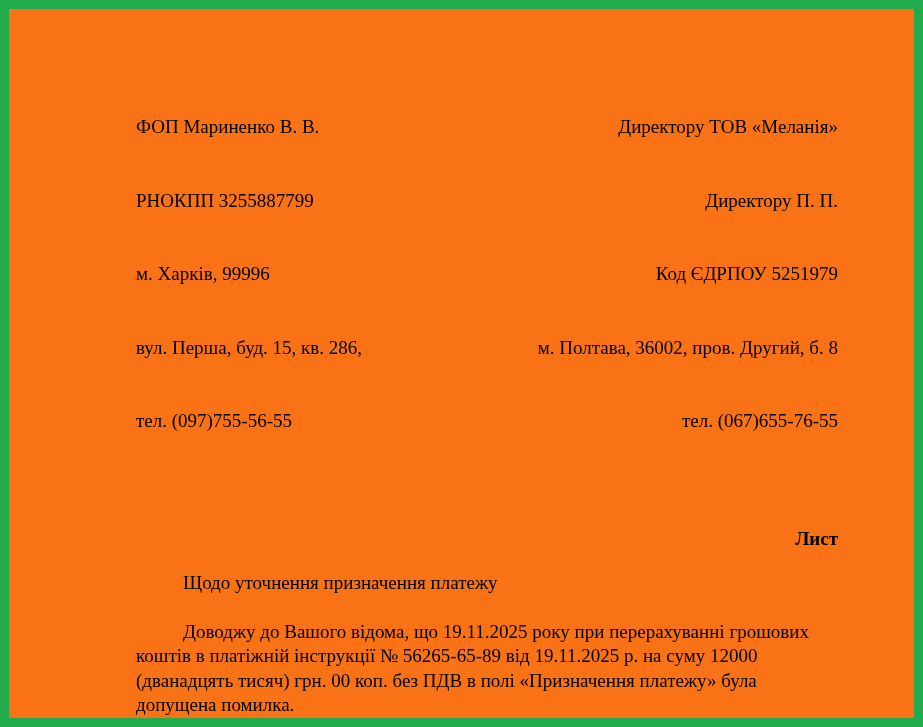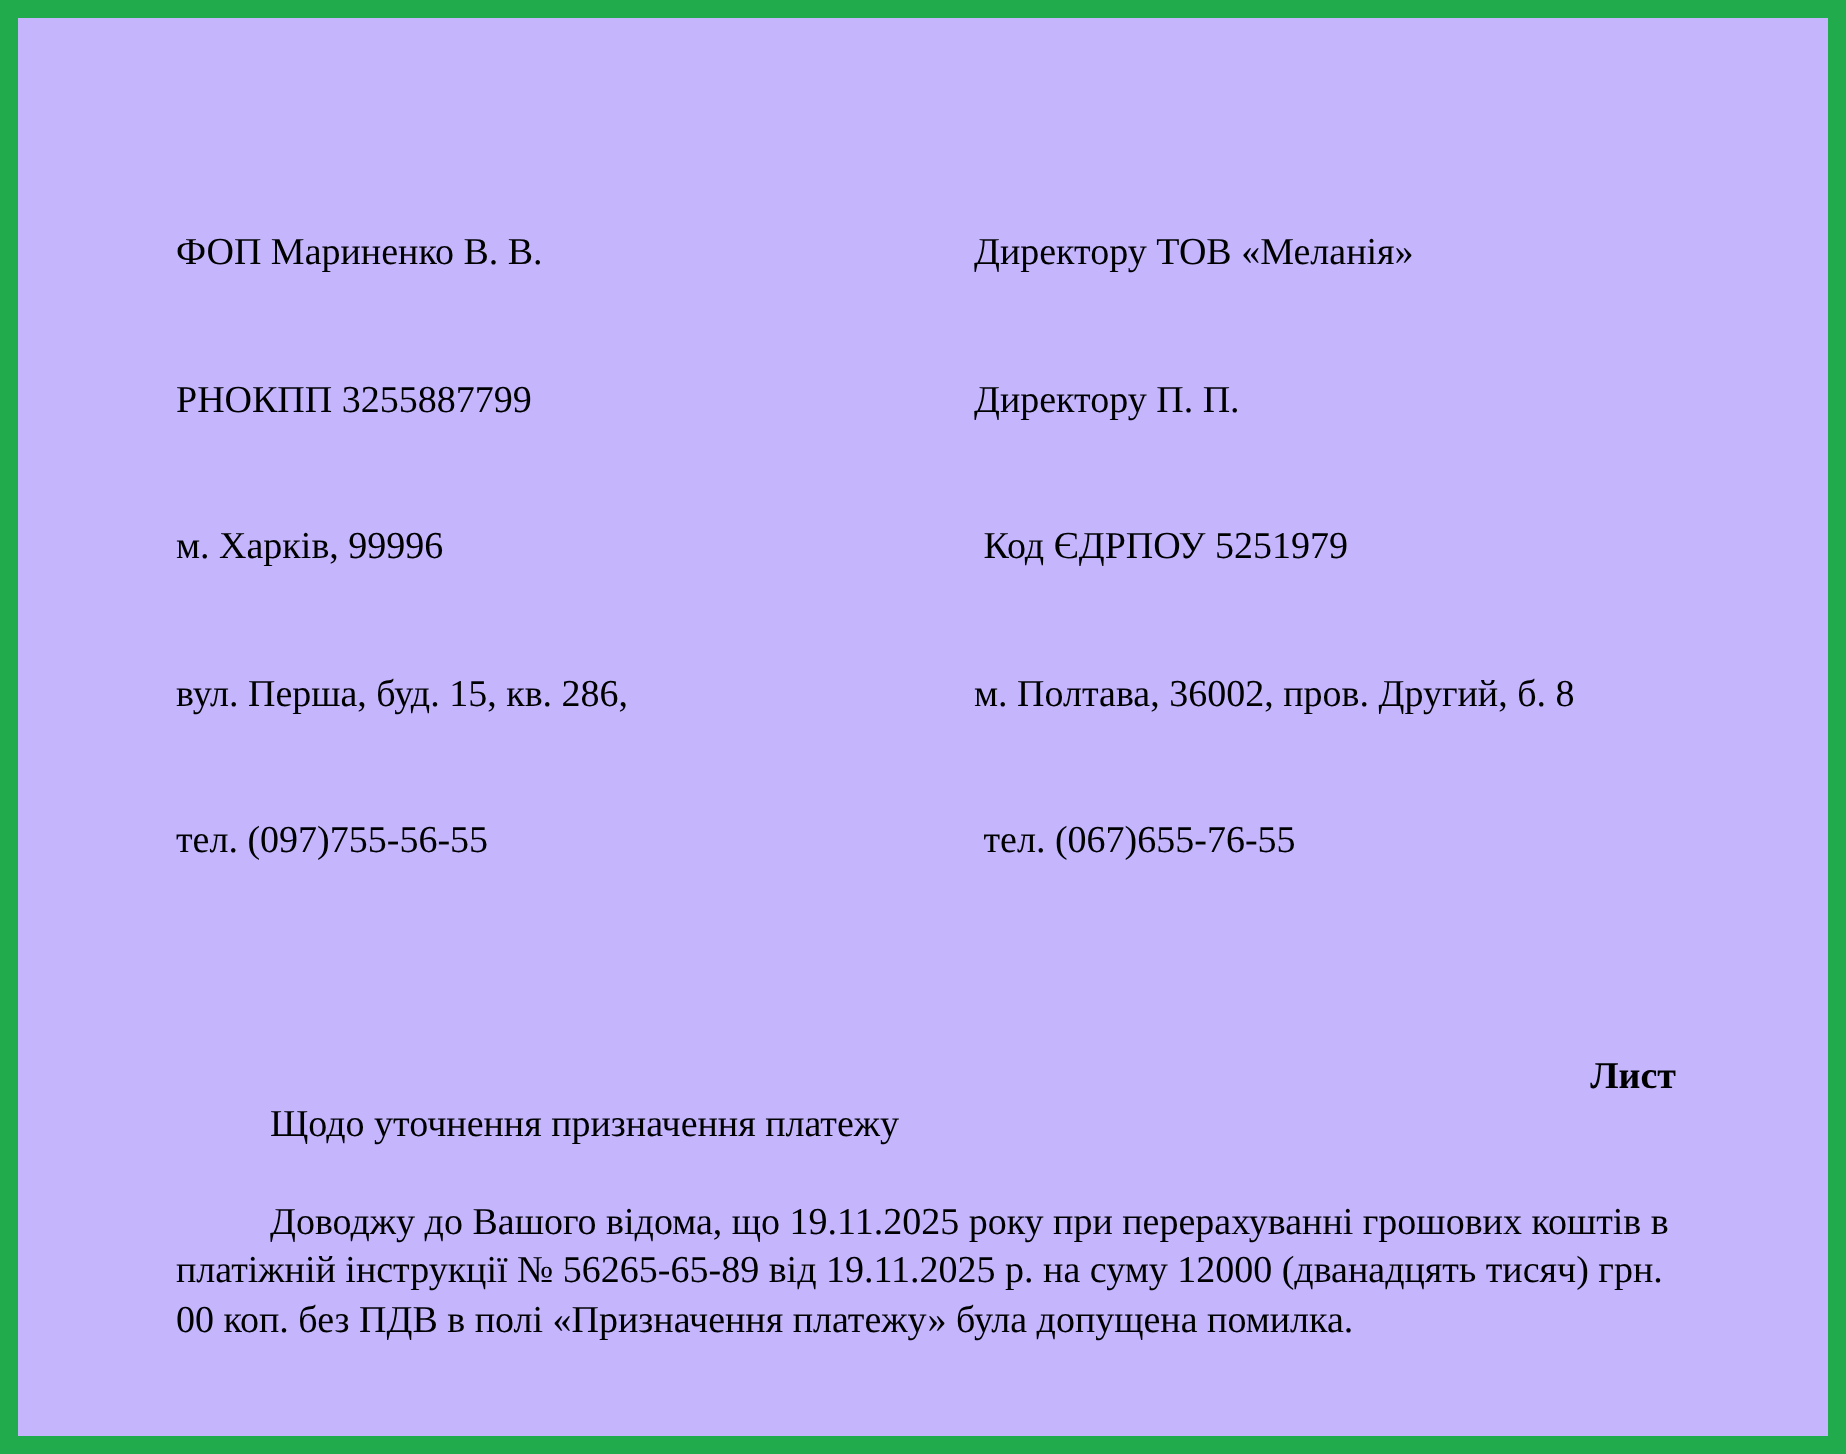--- a/index.html
+++ b/index.html
@@ -1,35 +1,36 @@
 <!DOCTYPE html>
 <html><head>
 <meta charset="utf-8">
 <style>
   html, body { margin: 0; padding: 0; background: #ffffff; }
   .page {
     width: 923px;
     height: 727px;
     box-sizing: border-box;
     border: 9px solid #22ab4d;
-    background: #c4b5fd;
+    background: #f97316;
     font-family: "Liberation Serif", "DejaVu Serif", serif;
     font-size: 19px;
     line-height: 24.5px;
     color: #000000;
     overflow: hidden;
+    padding-left: 48px;
   }
   .content { padding: 57px 76px 0 79px; }
   .header-row { display: flex; }
   .col-sender { width: 399px; flex: none; white-space: pre-wrap; }
-  .col-recipient { flex: 1; white-space: pre-wrap; }
+  .col-recipient { flex: 1; white-space: pre-wrap; text-align: right; }
   .hline { min-height: 24.5px; }
   .ref-line { margin-top: 42px; }
   .doc-title { margin-top: 44px; text-align: right; font-weight: bold; }
-  .subject { text-indent: 47px; }
+  .subject { margin-top: 20px; text-indent: 47px; }
   .body-block { margin-top: 24px; }
   p.para { margin: 0; text-indent: 47px; }
 </style>
 </head>
 <body>
 
 <div class="page">
   <div class="content">
 
     <div class="header-row">

